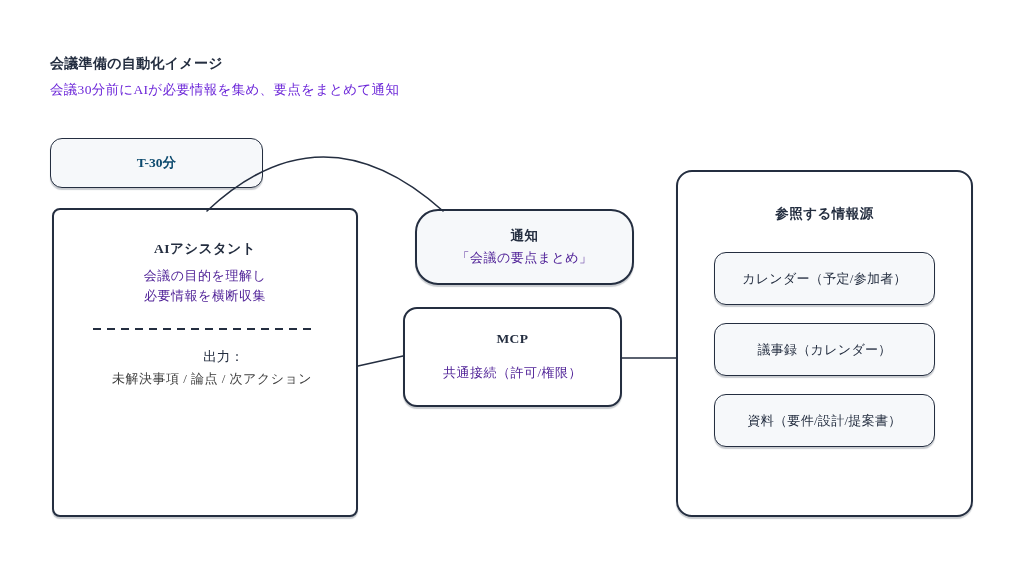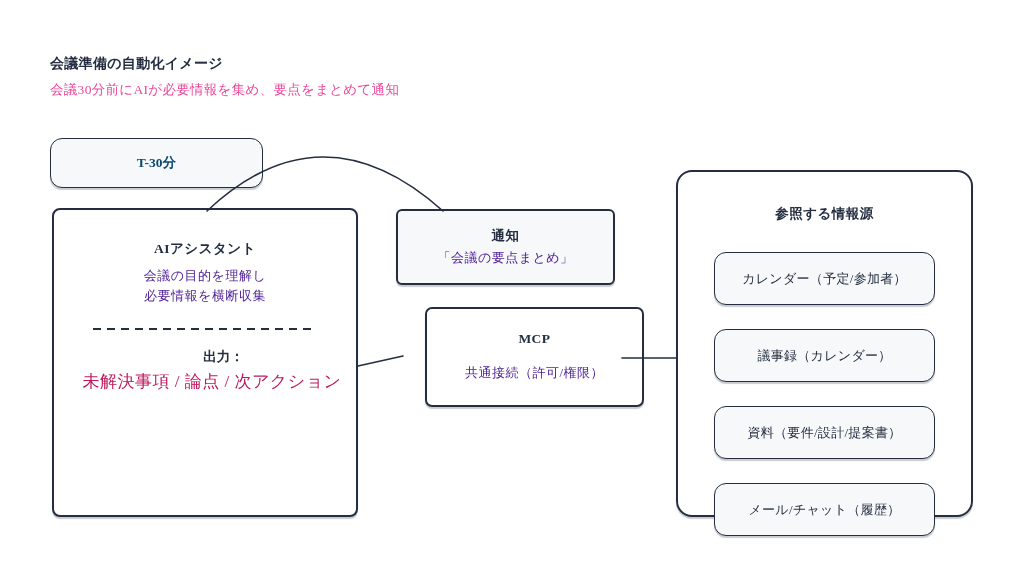--- a/index.html
+++ b/index.html
@@ -13,21 +13,21 @@
   }
   .canvas { position: absolute; inset: 0; width: 816px; height: 576px; }
 
   .page-title {
     position: absolute; left: 50px; top: 55px;
     font-size: 14px; font-weight: bold; color: #242e40;
     letter-spacing: 0.3px;
   }
   .page-subtitle {
     position: absolute; left: 50px; top: 81px;
-    font-size: 13.5px; color: #ec4899;
+    font-size: 13.5px; color: #6d28d9;
     letter-spacing: 0.3px;
   }
 
   .box {
     position: absolute;
     box-sizing: border-box;
     border: 2px solid #242e40;
     background: #ffffff;
     box-shadow: 0 2px 1px rgba(36, 46, 64, 0.25);
     display: flex; flex-direction: column;
@@ -48,50 +48,50 @@
     justify-content: flex-start;
     padding-top: 30px;
   }
   .node-title { font-size: 13.5px; font-weight: bold; color: #242e40; letter-spacing: 0.5px; }
   .node-sub { font-size: 13px; color: #4c1d95; line-height: 20px; letter-spacing: 0.5px; }
   .assistant-desc { margin-top: 8px; }
   .dashed-divider {
     width: 224px; height: 2px; margin-top: 22px;
     background: repeating-linear-gradient(90deg, #242e40 0 8px, transparent 8px 14px);
   }
-  .output-label { margin-top: 18px; font-size: 13.5px; font-weight: bold; color: #242e40; padding-left: 37px; }
-  .output-items { margin-top: 4px; font-size: 17px; color: #be185d; letter-spacing: 0.5px; margin-left: 14px; }
+  .output-label { margin-top: 18px; font-size: 13.5px; font-weight: normal; color: #242e40; padding-left: 37px; }
+  .output-items { margin-top: 4px; font-size: 13px; color: #404040; letter-spacing: 0.5px; margin-left: 14px; }
 
   .notification-box {
-    left: 396px; top: 209px; width: 219px; height: 76px;
-    border-radius: 6px;
+    left: 415px; top: 209px; width: 219px; height: 76px;
+    border-radius: 23px;
   }
   .notification-box .node-sub { margin-top: 3px; }
 
   .mcp-box {
-    left: 425px; top: 307px; width: 219px; height: 100px;
-    border-radius: 7px;
+    left: 403px; top: 307px; width: 219px; height: 100px;
+    border-radius: 14px;
   }
   .mcp-box .node-sub { margin-top: 16px; }
 
   .sources-panel {
     left: 676px; top: 170px; width: 297px; height: 347px;
     border-radius: 16px;
     justify-content: flex-start;
     padding-top: 33px;
     text-align: center;
   }
   .sources-items {
     position: absolute; left: 0; top: 80px; width: 100%;
     display: flex; flex-direction: column; align-items: center;
   }
   .source-item {
     box-sizing: border-box;
     width: 221px; height: 53px;
-    margin-bottom: 24px;
+    margin-bottom: 18px;
     border: 1.5px solid #242e40; border-radius: 12px;
     background: #f6f8fa;
     box-shadow: 0 2px 1px rgba(36, 46, 64, 0.25);
     display: flex; align-items: center; justify-content: center;
     font-size: 13px; color: #242e40;
     letter-spacing: 0.3px;
   }
 
   svg.connectors {
     position: absolute; left: 0; top: 0;
@@ -135,21 +135,20 @@
     <span class="node-title">MCP</span>
     <span class="node-sub">共通接続（許可/権限）</span>
   </div>
 
   <div class="box sources-panel">
     <span class="node-title">参照する情報源</span>
     <div class="sources-items">
       <div class="source-item">カレンダー（予定/参加者）</div>
       <div class="source-item">議事録（カレンダー）</div>
       <div class="source-item">資料（要件/設計/提案書）</div>
-      <div class="source-item">メール/チャット（履歴）</div>
     </div>
   </div>
 
   <svg class="connectors" viewBox="0 0 1024 576" xmlns="http://www.w3.org/2000/svg">
     <path d="M 207 211 Q 322 103 443 211"></path>
     <path d="M 358 366 L 403 356"></path>
     <path d="M 622 358 L 676 358"></path>
   </svg>
 
 </div>

